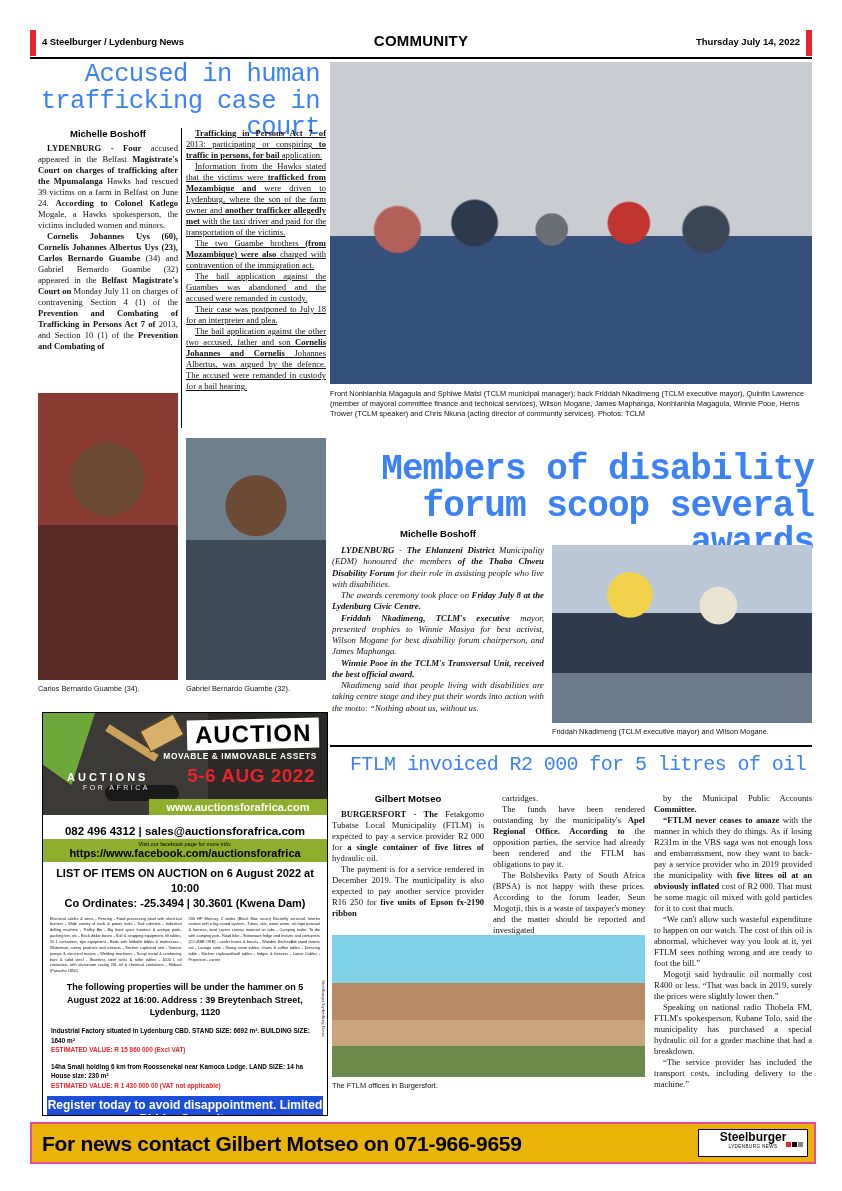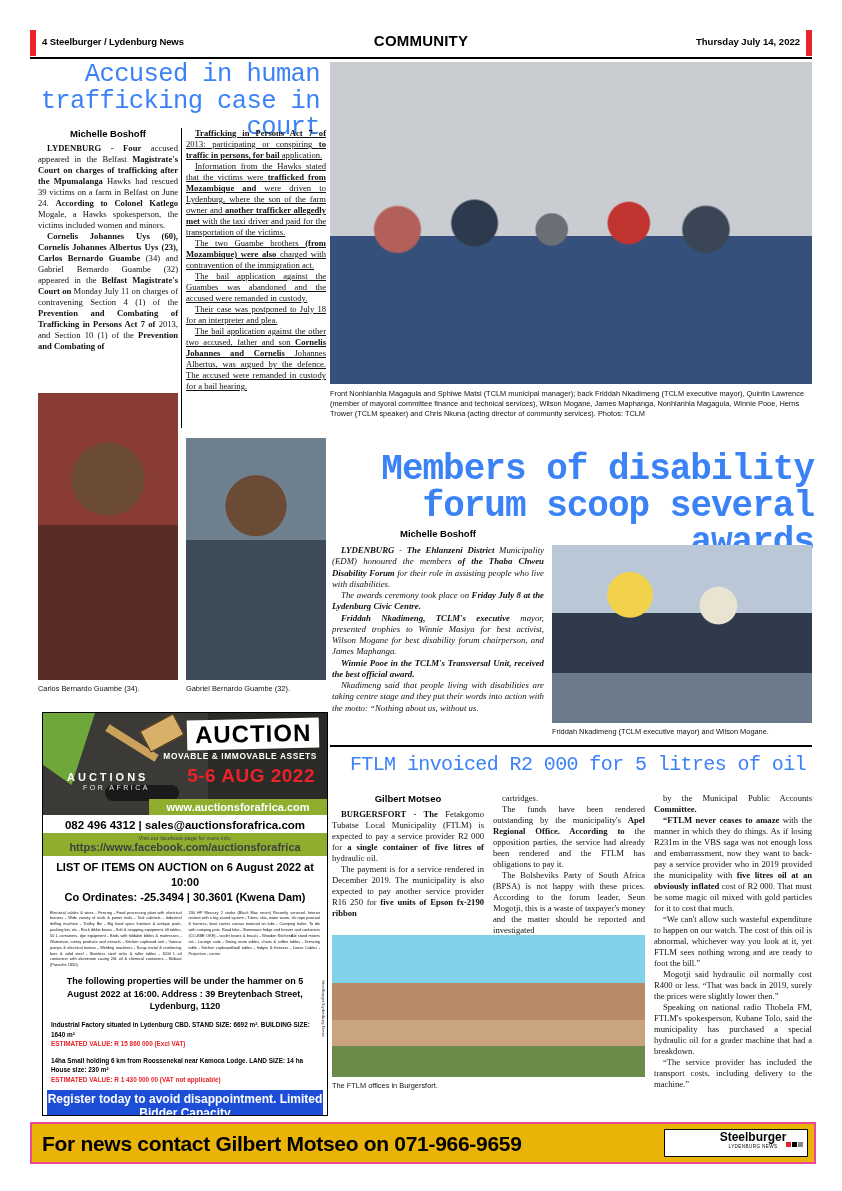--- a/index.html
+++ b/index.html
@@ -54,37 +54,37 @@
   .ad-gavel-handle{position:absolute;left:60px;top:26px;width:58px;height:8px;background:#caa25c;transform:rotate(32deg);}
   .ad-block{position:absolute;left:62px;top:72px;width:74px;height:16px;border-radius:8px;background:#1a1a1a;}
   .ad-logo{position:absolute;left:24px;top:58px;color:#fff;}
   .ad-logo .l1{font-size:11px;font-weight:bold;letter-spacing:3px;}
   .ad-logo .l2{font-size:7px;letter-spacing:2.5px;margin-top:1px;margin-left:16px;opacity:.9;}
   .ad-word{position:absolute;right:8px;top:6px;background:#fff;padding:1px 8px;transform:rotate(-1.2deg);}
   .ad-word span{font-size:24px;font-weight:bold;letter-spacing:1px;}
   .ad-sub{position:absolute;right:10px;top:38px;color:#fff;font-size:8.4px;font-weight:bold;letter-spacing:0.6px;}
   .ad-date{position:absolute;right:12px;top:52px;color:#e8232a;font-size:19px;font-weight:bold;letter-spacing:0.5px;}
   .ad-url{position:absolute;right:0;bottom:0;width:178px;background:#8fae2e;text-align:center;color:#fff;font-size:11px;font-weight:bold;padding:2px 0;}
-  .ad-phone{text-align:center;font-size:11.5px;font-weight:bold;padding:4px 0 2px;}
-  .ad-fb{background:#8fae2e;color:#404040;text-align:center;padding:2px 0 3px;}
+  .ad-phone{text-align:center;font-size:11.5px;font-weight:bold;padding:10px 0 2px;}
+  .ad-fb{background:#8fae2e;color:#000000;text-align:center;padding:2px 0 3px;}
   .ad-fb .t1{font-size:5.6px;}
   .ad-fb .t2{font-size:11px;font-weight:bold;}
   .ad-list-hd{text-align:center;font-size:11px;font-weight:bold;line-height:1.35;padding:4px 6px 2px;}
   .ad-cols{display:flex;gap:7px;padding:3px 7px 0;}
   .ad-cols div{flex:1;font-size:3.9px;line-height:1.5;text-align:justify;color:#111;}
   .ad-props{text-align:center;font-size:9px;font-weight:bold;line-height:1.4;padding:7px 10px 4px;}
   .ad-prop{padding:3px 8px 0;font-size:6.4px;font-weight:bold;line-height:1.5;}
   .ad-est{color:#e8232a;font-size:6.4px;font-weight:bold;}
   .ad-reg{margin:5px 4px 0;background:#1d4ed8;color:#fff;text-align:center;font-size:12px;font-weight:bold;padding:2px 0;}
   .ad-side{position:absolute;right:1px;bottom:78px;font-size:4.4px;writing-mode:vertical-rl;color:#333;}
 
   
   .footer{position:absolute;left:30px;top:1122px;width:782px;height:38px;border:2px solid #ec4899;background:#eab308;}
   .footer-txt{position:absolute;left:10px;top:8px;font-size:21px;font-weight:bold;letter-spacing:-0.3px;}
-  .footer-logo{position:absolute;right:6px;top:5px;width:108px;height:26px;border:1px solid #000;background:#fff;padding-left:34px;}
+  .footer-logo{position:absolute;right:6px;top:5px;width:108px;height:26px;border:1px solid #000;background:#fff;}
   .footer-logo .fl1{font-size:12px;font-weight:bold;text-align:center;line-height:14px;}
   .footer-logo .fl2{font-size:4.6px;text-align:center;letter-spacing:.4px;}
   .footer-bars{position:absolute;right:4px;top:3px;}
   .footer-bars i{display:inline-block;width:5px;height:5px;margin-left:1px;}
 </style>
 </head>
 <body>
 
 <div class="page">
 

